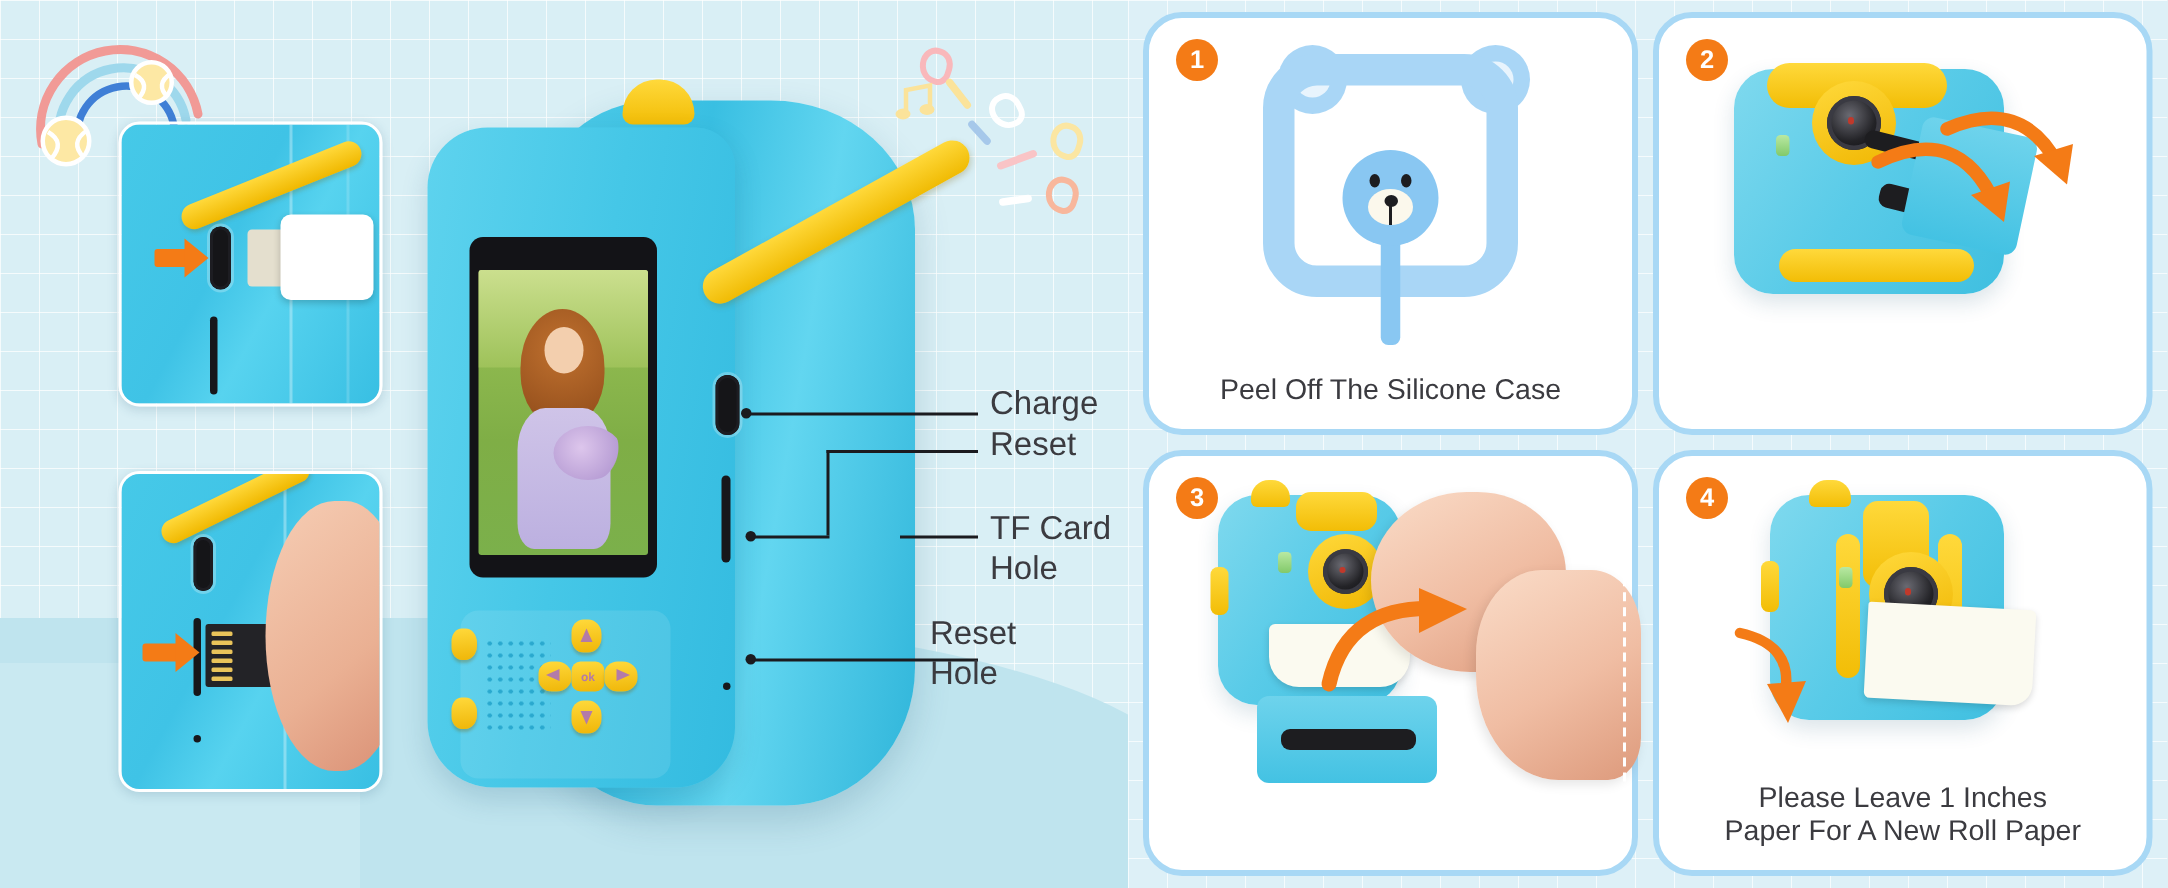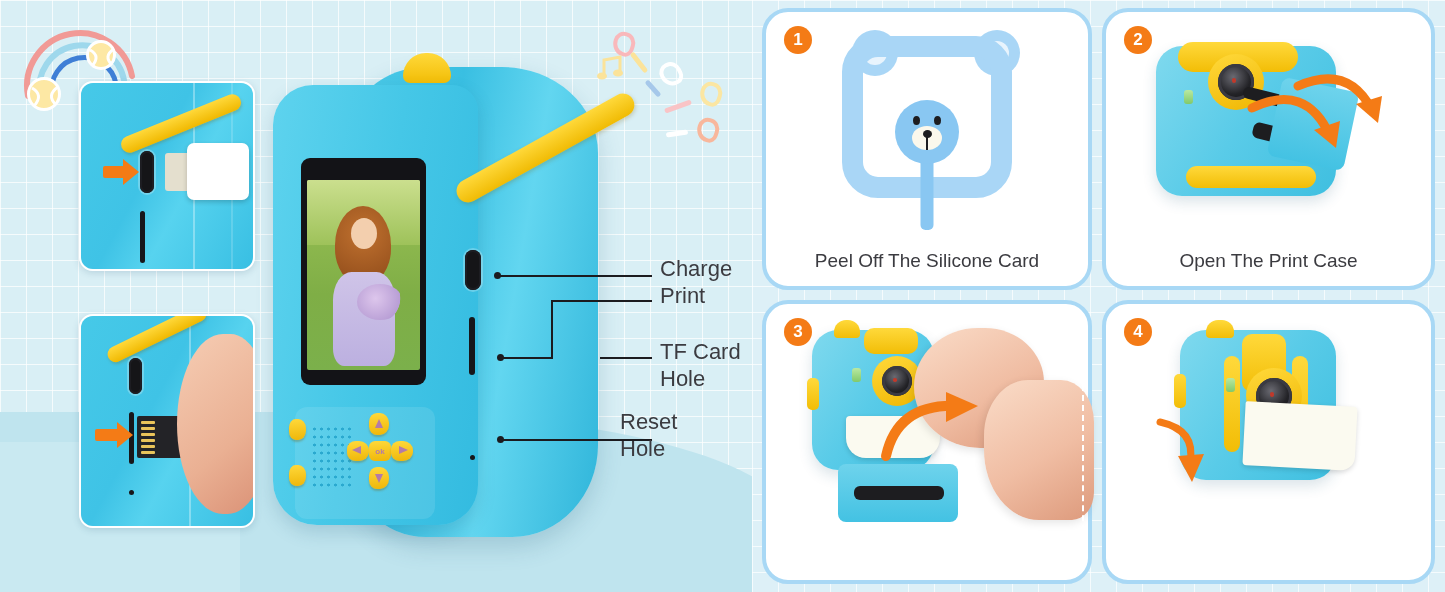--- a/index.html
+++ b/index.html
@@ -101,21 +101,21 @@
   .sdcard {
     position: absolute; background: #232327; border-radius: 2px 8px 2px 2px;
   }
   .sd-pin { position: absolute; background: #e9c35a; height: 3px; border-radius: 1px; }
   .finger {
     position: absolute; background: linear-gradient(140deg,#f6cdb4,#eab093 60%,#d98f74);
     border-radius: 50% 42% 45% 50%;
   }
 
   
-  .camera { position: absolute; left: 263px; top: 45px; width: 345px; height: 500px; }
+  .camera { position: absolute; left: 275px; top: 45px; width: 345px; height: 500px; }
   .cam-back {
     position: absolute; left: 85px; top: 22px; width: 250px; height: 470px;
     background: linear-gradient(100deg,#4ecbe8 0%,#39bfe2 35%,#62d6f0 62%,#2fb5da 100%);
     border-radius: 78px 96px 86px 78px / 70px 86px 92px 80px;
     box-shadow: 0 10px 24px rgba(30,90,120,.2);
   }
   .cam-front {
     position: absolute; left: 10px; top: 40px; width: 205px; height: 440px;
     background: linear-gradient(100deg,#5ed3ee 0%,#45c7e7 48%,#33bbe0 100%);
     border-radius: 40px 26px 40px 44px;
@@ -420,21 +420,21 @@
       <div class="main-strap"></div>
       <div class="port-usb" style="left:202px;top:205px;width:16px;height:40px;border-radius:8px"></div>
       <div class="port-tf" style="left:206px;top:272px;width:6px;height:58px"></div>
       <div class="port-reset" style="left:207px;top:410px;width:5px;height:5px"></div>
     </div>
 
     <div>
       <div class="callout-dot" style="left:494px;top:272px"></div>
       <div class="callout-line" style="left:500px;top:275px;width:152px"></div>
       <div class="callout-label" style="left:660px;top:255px">Charge
-Print</div>
+Reset</div>
     </div>
     <div>
       <div class="callout-dot" style="left:497px;top:354px"></div>
       <div class="callout-line" style="left:503px;top:357px;width:50px"></div>
       <div class="callout-line v" style="left:551px;top:300px;height:57px"></div>
       <div class="callout-line" style="left:551px;top:300px;width:101px"></div>
       <div class="callout-line" style="left:600px;top:357px;width:52px"></div>
       <div class="callout-label" style="left:660px;top:338px">TF Card
 Hole</div>
     </div>
@@ -461,21 +461,21 @@
         <div class="bear-frame"></div>
         <div class="bear-strap"></div>
         <div class="bear-face">
           <div class="bear-muzzle"></div>
           <div class="bear-eye" style="left:18px"></div>
           <div class="bear-eye" style="left:39px"></div>
           <div class="bear-nose"></div>
           <div class="bear-mouth"></div>
         </div>
       </div>
-      <div class="step-caption">Peel Off The Silicone Card</div>
+      <div class="step-caption">Peel Off The Silicone Case</div>
     </div>
 
     <div class="step-card" style="left:350px;top:8px;width:333px;height:282px">
       <div class="step-badge">2</div>
       <div class="step-art">
         <div class="mini-cam" style="left:42px;top:18px;width:180px;height:150px">
           <div class="mc-body"></div>
           <div class="mc-yellow" style="left:22px;top:-4px;width:120px;height:30px;border-radius:16px"></div>
           <div class="mc-lens-ring" style="left:52px;top:8px;width:56px;height:56px"></div>
           <div class="mc-lens" style="left:62px;top:18px;width:36px;height:36px"></div>
@@ -487,21 +487,20 @@
         </div>
         <svg class="curve-arrow" width="110" height="90" viewBox="0 0 110 90" style="left:130px;top:60px">
           <path d="M8 20 Q62 -6 86 48" fill="none" stroke="#f47b16" stroke-width="9" stroke-linecap="round"></path>
           <path d="M70 42 L92 60 L96 33 Z" fill="#f47b16"></path>
         </svg>
         <svg class="curve-arrow" width="100" height="80" viewBox="0 0 100 80" style="left:178px;top:40px">
           <path d="M6 18 Q56 -4 80 42" fill="none" stroke="#f47b16" stroke-width="9" stroke-linecap="round"></path>
           <path d="M64 36 L86 55 L90 28 Z" fill="#f47b16"></path>
         </svg>
       </div>
-      <div class="step-caption">Open The Print Case</div>
     </div>
 
     <div class="step-card" style="left:10px;top:300px;width:330px;height:284px">
       <div class="step-badge">3</div>
       <div class="step-art">
         <div class="mini-cam" style="left:38px;top:10px;width:122px;height:140px">
           <div class="mc-body"></div>
           <div class="mc-yellow" style="left:22px;top:-10px;width:26px;height:18px;border-radius:12px 12px 4px 4px"></div>
           <div class="mc-yellow" style="left:52px;top:-2px;width:54px;height:26px;border-radius:10px"></div>
           <div class="mc-lens-ring" style="left:60px;top:26px;width:50px;height:50px"></div>
@@ -534,15 +533,17 @@
           <div class="mc-lens" style="left:76px;top:48px;width:36px;height:36px"></div>
           <div class="mc-vf" style="left:46px;top:48px"></div>
           <div class="mc-yellow" style="left:-6px;top:44px;width:12px;height:34px;border-radius:5px"></div>
         </div>
         <div class="mc-paper" style="left:130px;top:84px;width:112px;height:64px;border-radius:2px 4px 14px 4px;transform:rotate(3deg)"></div>
         <svg class="curve-arrow" width="70" height="80" viewBox="0 0 70 80" style="left:38px;top:90px">
           <path d="M8 12 Q44 20 38 52" fill="none" stroke="#f47b16" stroke-width="7" stroke-linecap="round"></path>
           <path d="M26 46 L40 72 L52 44 Z" fill="#f47b16"></path>
         </svg>
       </div>
+      <div class="step-caption">Please Leave 1 Inches
+Paper For A New Roll Paper</div>
     </div>
   </div>
 </div>
 
 </body></html>

